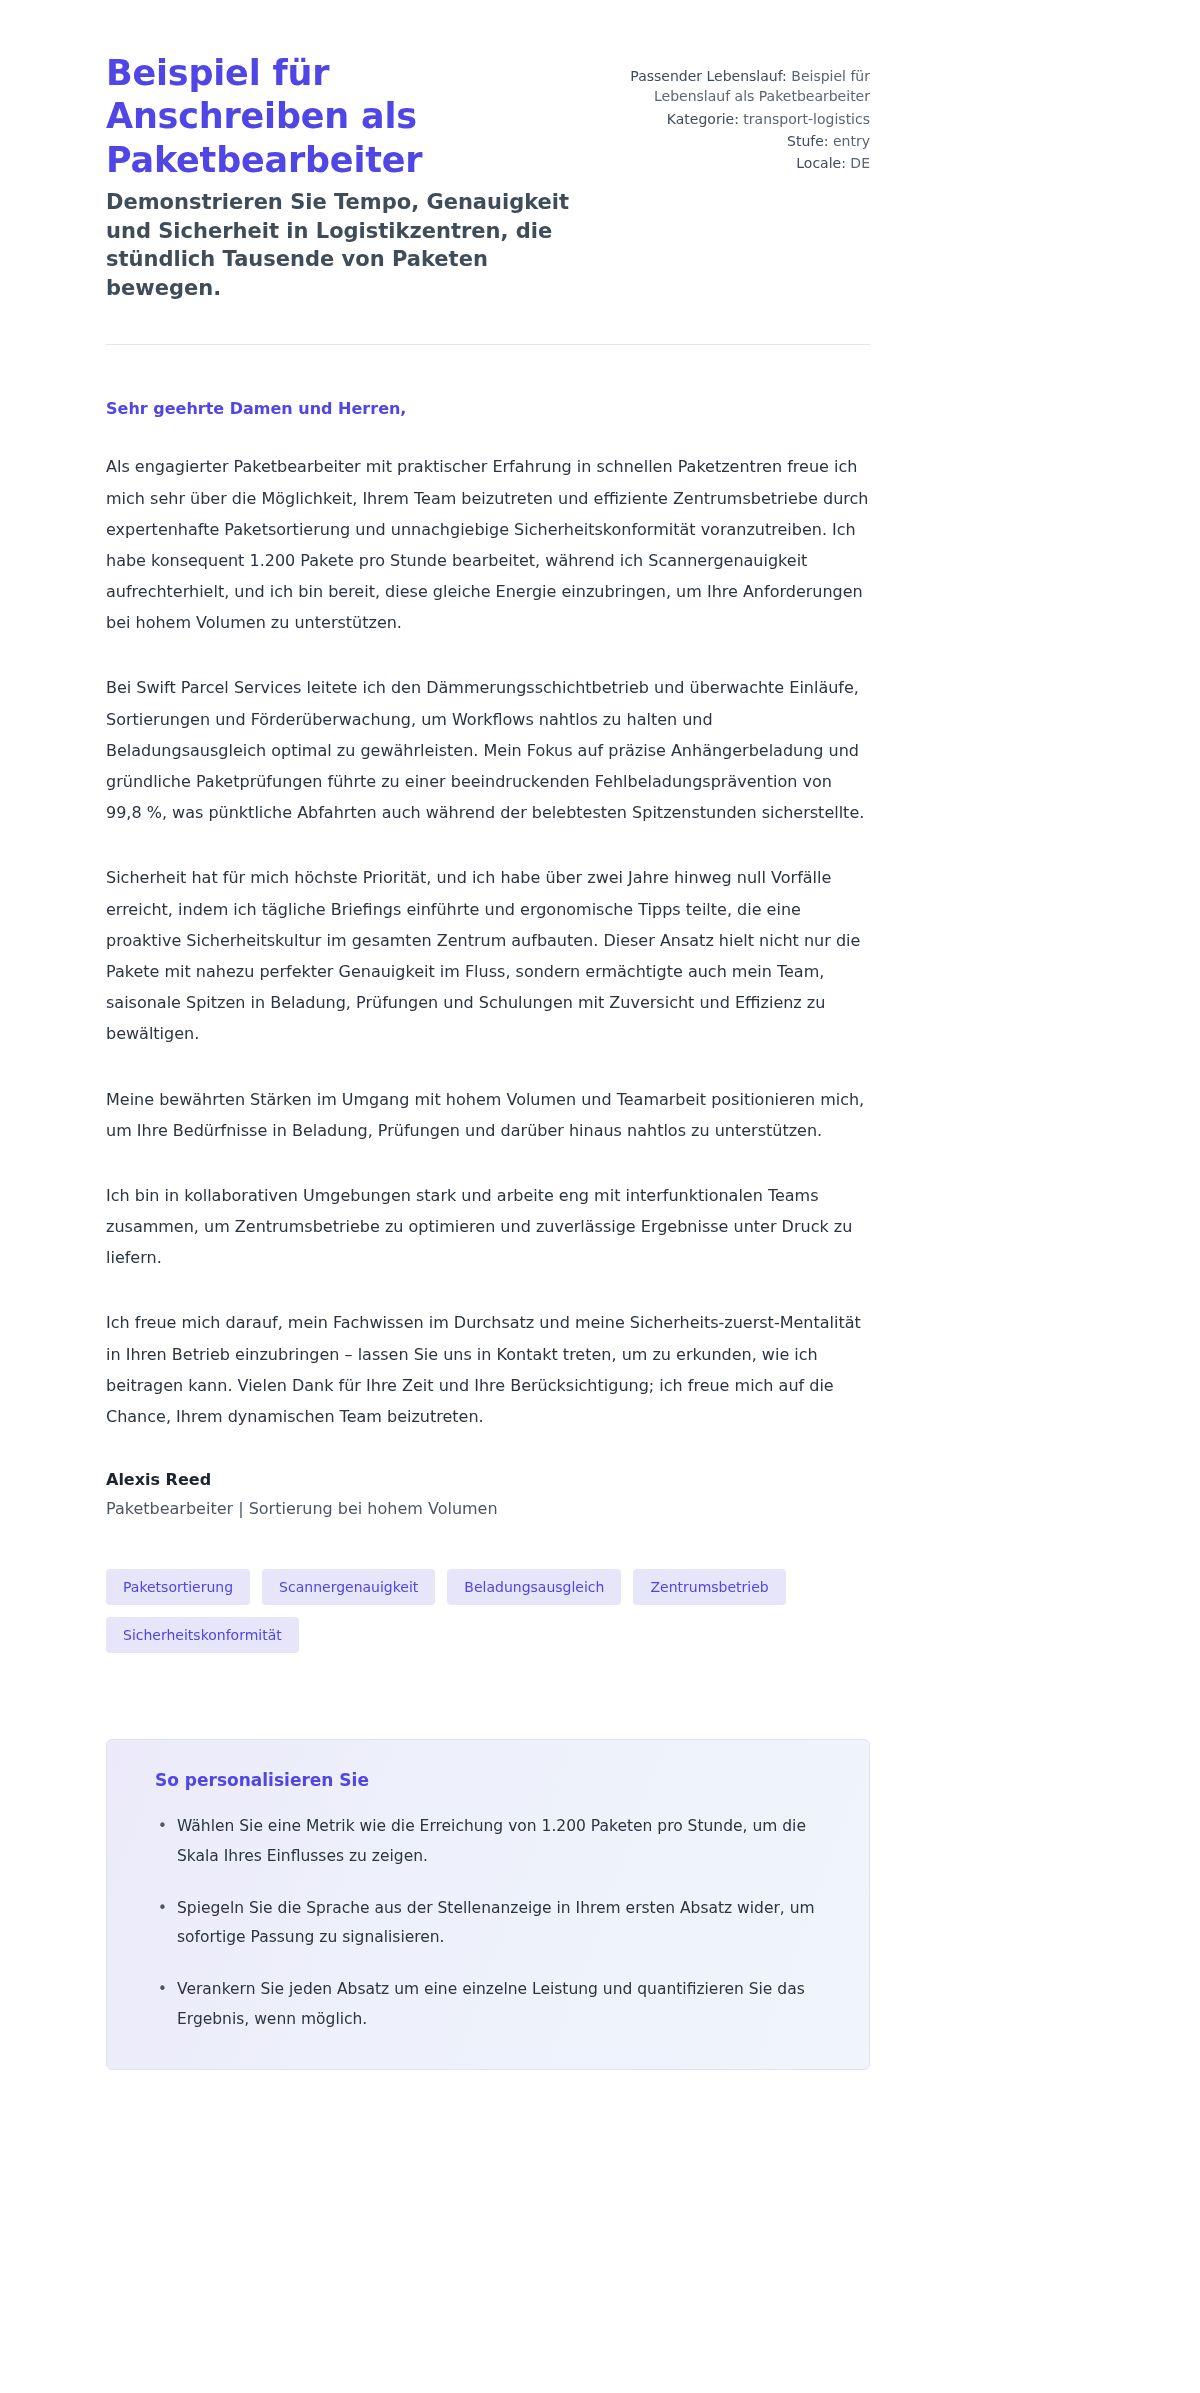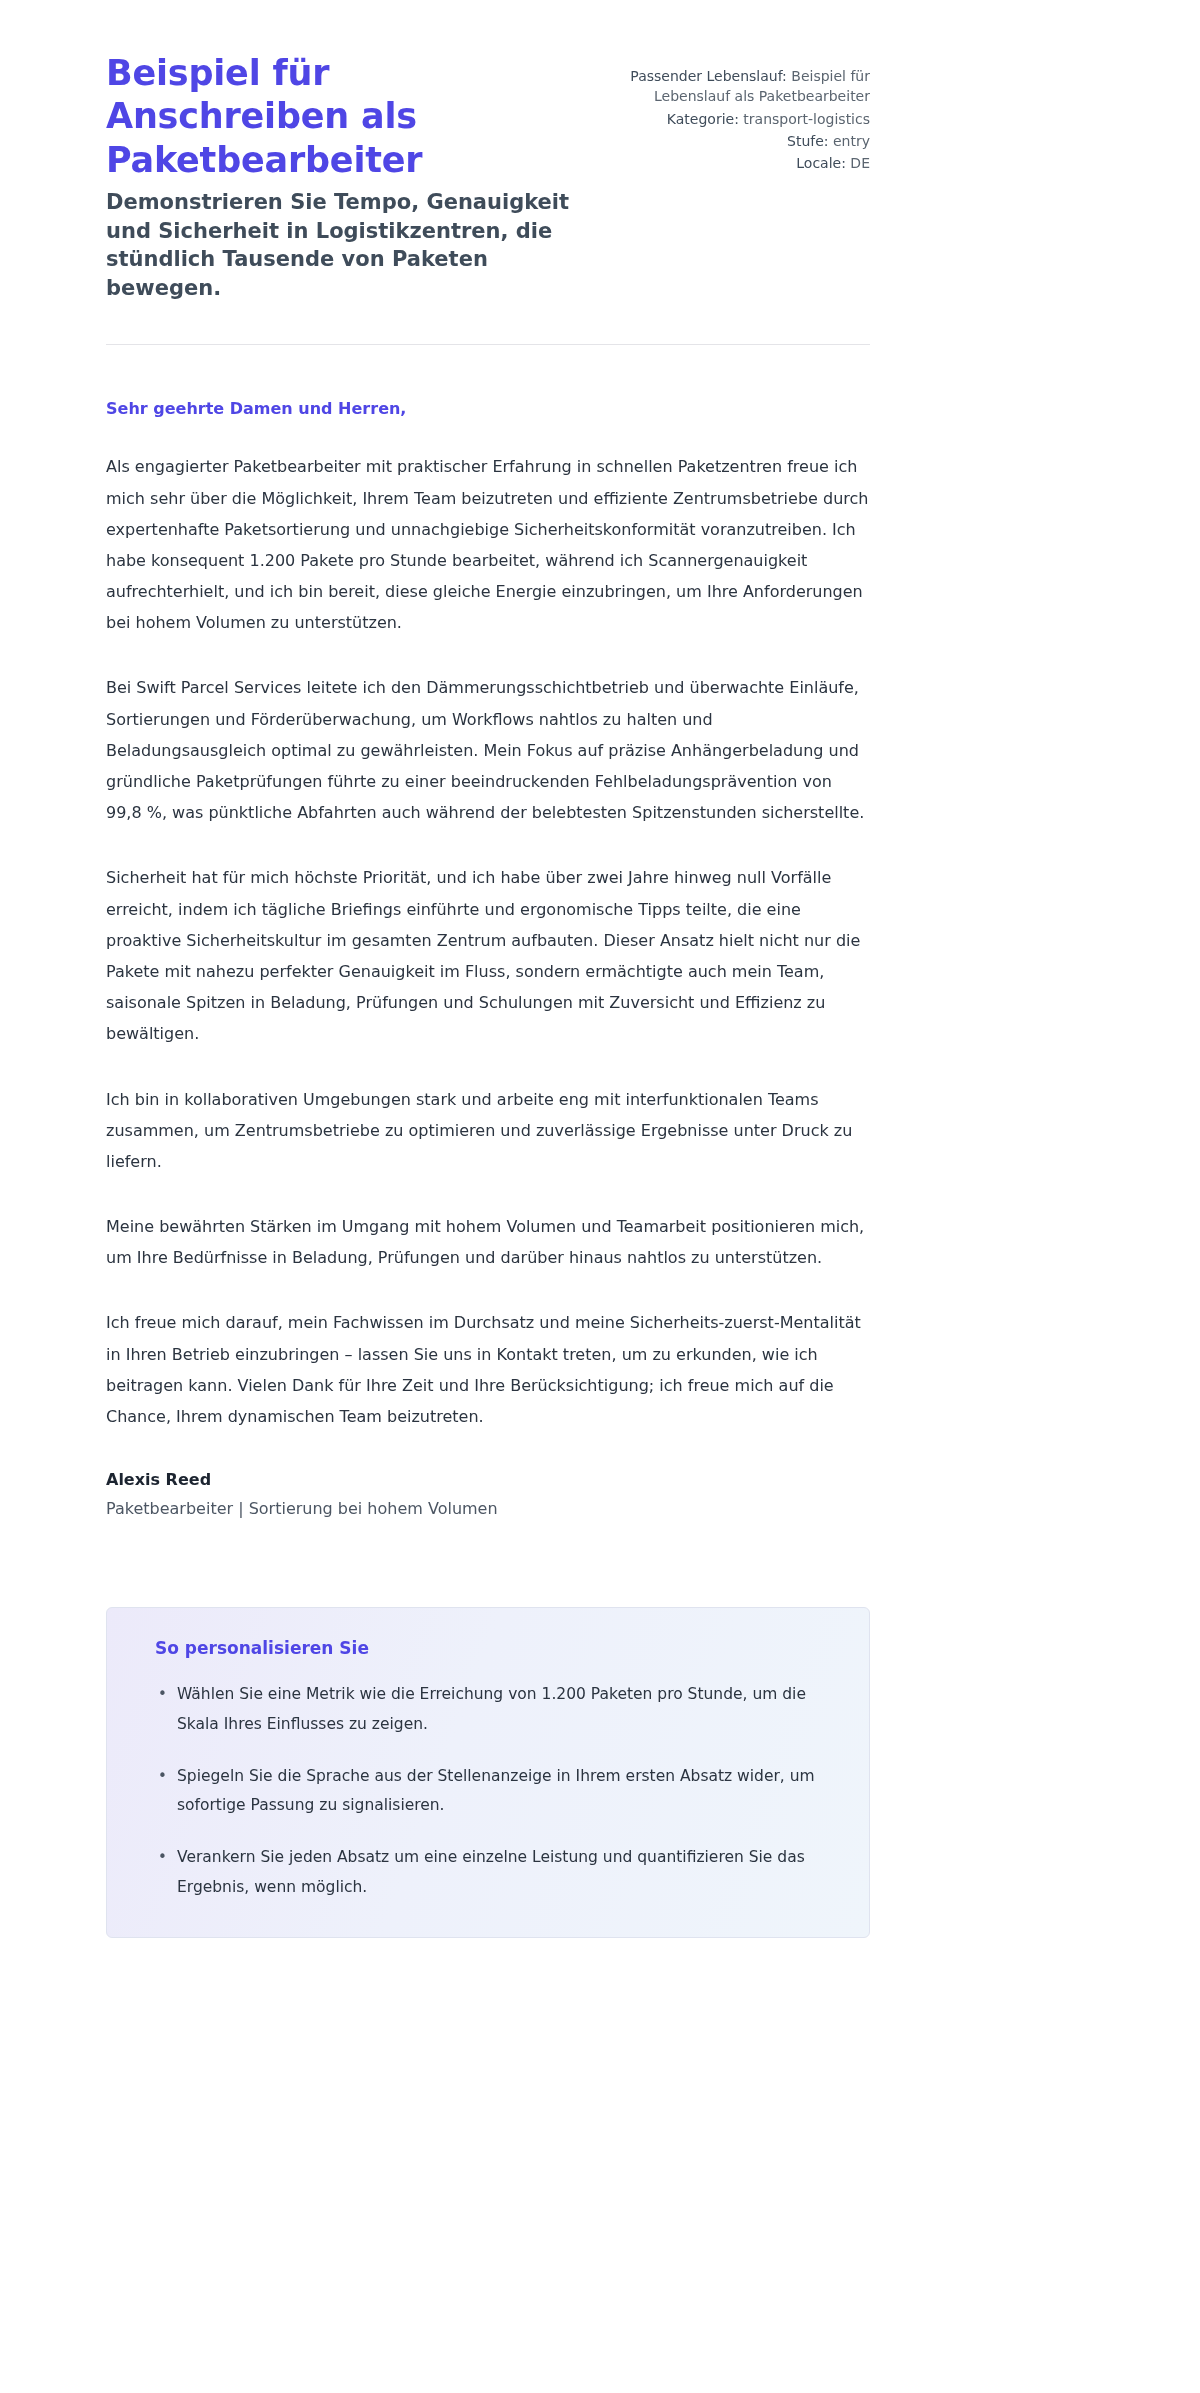--- a/index.html
+++ b/index.html
@@ -190,30 +190,37 @@
   </header>
 
   <hr class="header-rule">
 
   <section class="letter">
     <p class="salutation">Sehr geehrte Damen und Herren,</p>
 
     <p class="letter-para">Als engagierter Paketbearbeiter mit praktischer Erfahrung in schnellen Paketzentren freue ich mich sehr über die Möglichkeit, Ihrem Team beizutreten und effiziente Zentrumsbetriebe durch expertenhafte Paketsortierung und unnachgiebige Sicherheitskonformität voranzutreiben. Ich habe konsequent 1.200 Pakete pro Stunde bearbeitet, während ich Scannergenauigkeit aufrechterhielt, und ich bin bereit, diese gleiche Energie einzubringen, um Ihre Anforderungen bei hohem Volumen zu unterstützen.</p>
     <p class="letter-para">Bei Swift Parcel Services leitete ich den Dämmerungsschichtbetrieb und überwachte Einläufe, Sortierungen und Förderüberwachung, um Workflows nahtlos zu halten und Beladungsausgleich optimal zu gewährleisten. Mein Fokus auf präzise Anhängerbeladung und gründliche Paketprüfungen führte zu einer beeindruckenden Fehlbeladungsprävention von 99,8 %, was pünktliche Abfahrten auch während der belebtesten Spitzenstunden sicherstellte.</p>
     <p class="letter-para">Sicherheit hat für mich höchste Priorität, und ich habe über zwei Jahre hinweg null Vorfälle erreicht, indem ich tägliche Briefings einführte und ergonomische Tipps teilte, die eine proaktive Sicherheitskultur im gesamten Zentrum aufbauten. Dieser Ansatz hielt nicht nur die Pakete mit nahezu perfekter Genauigkeit im Fluss, sondern ermächtigte auch mein Team, saisonale Spitzen in Beladung, Prüfungen und Schulungen mit Zuversicht und Effizienz zu bewältigen.</p>
+    <p class="letter-para">Meine bewährten Stärken im Umgang mit hohem Volumen und Teamarbeit positionieren mich, um Ihre Bedürfnisse in Beladung, Prüfungen und darüber hinaus nahtlos zu unterstützen.</p>
     <p class="letter-para">Ich bin in kollaborativen Umgebungen stark und arbeite eng mit interfunktionalen Teams zusammen, um Zentrumsbetriebe zu optimieren und zuverlässige Ergebnisse unter Druck zu liefern.</p>
-    <p class="letter-para">Meine bewährten Stärken im Umgang mit hohem Volumen und Teamarbeit positionieren mich, um Ihre Bedürfnisse in Beladung, Prüfungen und darüber hinaus nahtlos zu unterstützen.</p>
     <p class="letter-para">Ich freue mich darauf, mein Fachwissen im Durchsatz und meine Sicherheits-zuerst-Mentalität in Ihren Betrieb einzubringen – lassen Sie uns in Kontakt treten, um zu erkunden, wie ich beitragen kann. Vielen Dank für Ihre Zeit und Ihre Berücksichtigung; ich freue mich auf die Chance, Ihrem dynamischen Team beizutreten.</p>
 
     <div class="signature">
       <p class="sig-name">Alexis Reed</p>
       <p class="sig-role">Paketbearbeiter | Sortierung bei hohem Volumen</p>
     </div>
   </section>
 
+  <div class="tag-list">
+    <span class="tag">Paketsortierung</span>
+    <span class="tag">Scannergenauigkeit</span>
+    <span class="tag">Beladungsausgleich</span>
+    <span class="tag">Zentrumsbetrieb</span>
+    <span class="tag">Sicherheitskonformität</span>
+  </div>
 
   <section class="callout">
     <h2 class="callout-title">So personalisieren Sie</h2>
     <ul class="callout-list">
       <li>Wählen Sie eine Metrik wie die Erreichung von 1.200 Paketen pro Stunde, um die Skala Ihres Einflusses zu zeigen.</li>
       <li>Spiegeln Sie die Sprache aus der Stellenanzeige in Ihrem ersten Absatz wider, um sofortige Passung zu signalisieren.</li>
       <li>Verankern Sie jeden Absatz um eine einzelne Leistung und quantifizieren Sie das Ergebnis, wenn möglich.</li>
     </ul>
   </section>
 

